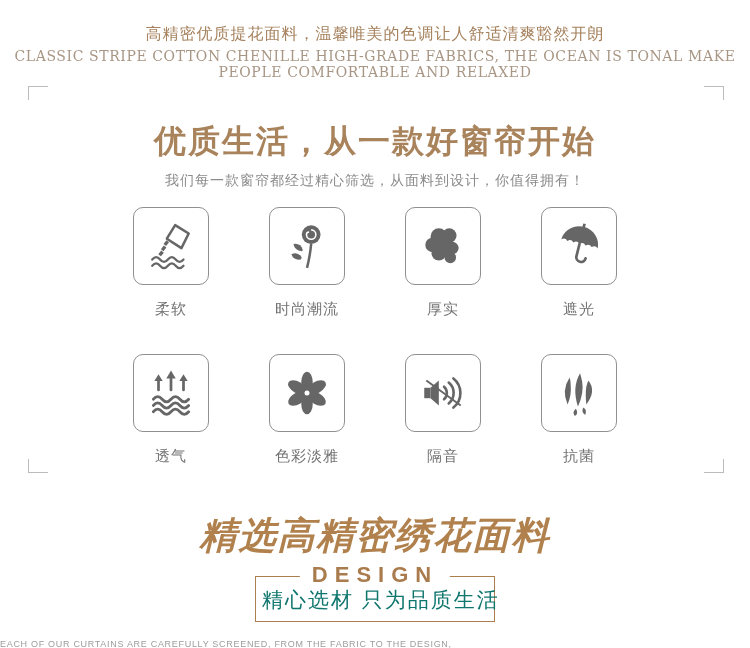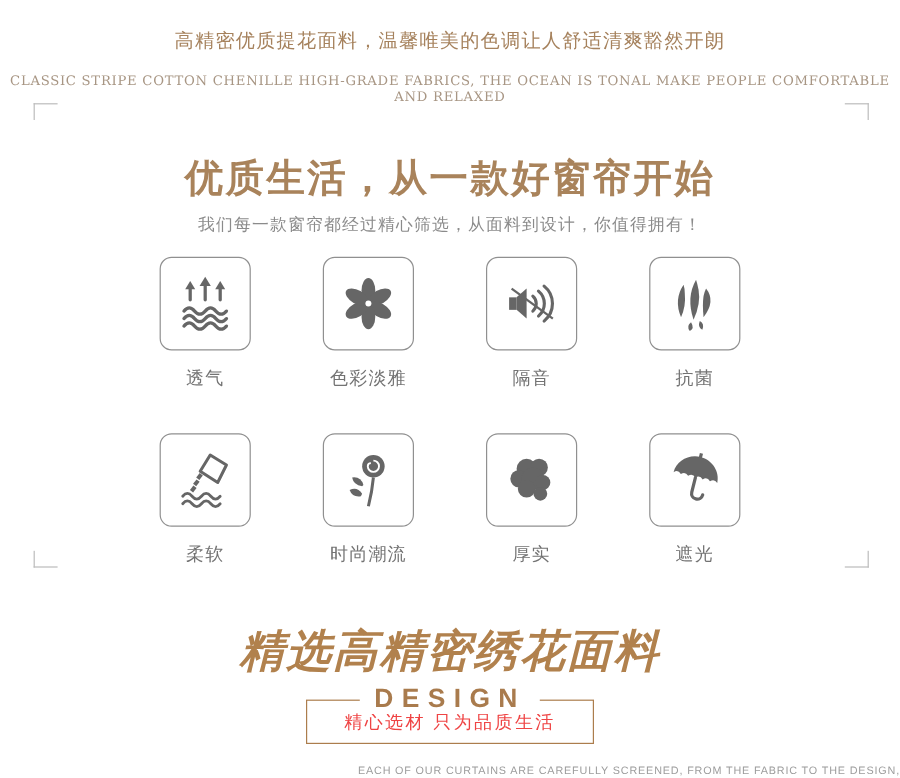--- a/index.html
+++ b/index.html
@@ -12,23 +12,23 @@
     overflow: hidden;
   }
 
   
   .top-header { padding-top: 24px; text-align: center; }
   .top-header .cn {
     font-family: "DejaVu Serif", serif;
     font-size: 16px; color: #a6825d; letter-spacing: 1px;
   }
   .top-header .en {
-    margin-top: 16px;
+    margin-top: 3px;
     font-family: "DejaVu Serif", serif;
-    font-size: 11px; color: #a89684; letter-spacing: 0.6px;
+    font-size: 14px; color: #a89684; letter-spacing: 0.6px;
   }
 
   
   .bracket { position: absolute; width: 20px; height: 14px; }
   .bracket.tl { left: 28px;  top: 86px;  border-left: 1px solid #bcbcbc; border-top: 1px solid #bcbcbc; }
   .bracket.tr { right: 26px; top: 86px;  border-right: 1px solid #bcbcbc; border-top: 1px solid #bcbcbc; }
   .bracket.bl { left: 28px;  top: 459px; border-left: 1px solid #bcbcbc; border-bottom: 1px solid #bcbcbc; }
   .bracket.br { right: 26px; top: 459px; border-right: 1px solid #bcbcbc; border-bottom: 1px solid #bcbcbc; }
 
   
@@ -76,116 +76,44 @@
     text-align: center;
   }
   .design-label {
     position: absolute; top: -15px; left: 50%; transform: translateX(-50%);
     background: #ffffff; padding: 0 12px;
     font-size: 22px; font-weight: bold; color: #a97b4d; letter-spacing: 7px;
     white-space: nowrap;
     text-align: right;
   }
   .design-slogan {
-    font-size: 15px; color: #ef4444; letter-spacing: 2px; white-space: nowrap;
+    font-size: 21px; color: #0f766e; letter-spacing: 2px; white-space: nowrap;
   }
   .footer-caption {
-    margin-top: 17px; text-align: right;
-    font-size: 9px; color: #9c9c9c; letter-spacing: 0.7px; margin-left: 11px;
+    margin-top: 17px; text-align: left;
+    font-size: 9px; color: #9c9c9c; letter-spacing: 0.7px;
   }
 </style>
 </head>
 <body>
 
 <div class="top-header">
   <div class="cn">高精密优质提花面料，温馨唯美的色调让人舒适清爽豁然开朗</div>
   <div class="en">CLASSIC STRIPE COTTON CHENILLE HIGH-GRADE FABRICS, THE OCEAN IS TONAL MAKE PEOPLE COMFORTABLE AND RELAXED</div>
 </div>
 
 <div class="bracket tl"></div>
 <div class="bracket tr"></div>
 <div class="bracket bl"></div>
 <div class="bracket br"></div>
 
 <div class="hero-title">优质生活，从一款好窗帘开始</div>
 <div class="hero-subtitle">我们每一款窗帘都经过精心筛选，从面料到设计，你值得拥有！</div>
 
 <div class="features">
-  <div class="feature-row">
-
-    <div class="feature-cell">
-      <div class="feature-box">
-        <svg viewBox="0 0 48 48">
-          <g stroke="#666666" stroke-width="2.6" fill="none" stroke-linecap="round">
-            <path d="M12 21 V12"></path>
-              <path d="M24 21 V9"></path>
-              <path d="M36 21 V12"></path>
-            <path d="M7 30 q4.25 -5 8.5 0 t8.5 0 t8.5 0 t8.5 0"></path>
-            <path d="M7 36 q4.25 -5 8.5 0 t8.5 0 t8.5 0 t8.5 0"></path>
-            <path d="M7 42 q4.25 -5 8.5 0 t8.5 0 t8.5 0 t8.5 0"></path>
-          </g>
-          <g fill="#666666">
-            <path d="M12 6 L8 12.5 L16 12.5 Z"></path>
-            <path d="M24 2.5 L19.5 10 L28.5 10 Z"></path>
-            <path d="M36 6 L32 12.5 L40 12.5 Z"></path>
-          </g>
-        </svg>
-      </div>
-      <div class="feature-label">透气</div>
-    </div>
-
-    <div class="feature-cell">
-      <div class="feature-box">
-        <svg viewBox="0 0 48 48">
-          <g fill="#666666">
-            <ellipse cx="24" cy="13.5" rx="5.5" ry="10" transform="rotate(0 24 24)"></ellipse>
-            <ellipse cx="24" cy="13.5" rx="5.5" ry="10" transform="rotate(60 24 24)"></ellipse>
-            <ellipse cx="24" cy="13.5" rx="5.5" ry="10" transform="rotate(120 24 24)"></ellipse>
-            <ellipse cx="24" cy="13.5" rx="5.5" ry="10" transform="rotate(180 24 24)"></ellipse>
-            <ellipse cx="24" cy="13.5" rx="5.5" ry="10" transform="rotate(240 24 24)"></ellipse>
-            <ellipse cx="24" cy="13.5" rx="5.5" ry="10" transform="rotate(300 24 24)"></ellipse>
-          </g>
-          <circle cx="24" cy="24" r="2.4" fill="#ffffff"></circle>
-        </svg>
-      </div>
-      <div class="feature-label">色彩淡雅</div>
-    </div>
-
-    <div class="feature-cell">
-      <div class="feature-box">
-        <svg viewBox="0 0 48 48">
-          <g fill="#666666">
-            <rect x="6" y="19" width="6" height="10"></rect>
-            <polygon points="12,19 20,12 20,36 12,29"></polygon>
-          </g>
-          <g stroke="#666666" stroke-width="2.5" fill="none" stroke-linecap="round">
-            <path d="M25 18 a8 8 0 0 1 0 12"></path>
-            <path d="M29.5 14 a13 13 0 0 1 0 20"></path>
-            <path d="M34 10 a18 18 0 0 1 0 28"></path>
-          </g>
-          <line x1="8" y1="12" x2="41" y2="36" stroke="#666666" stroke-width="1.8"></line>
-        </svg>
-      </div>
-      <div class="feature-label">隔音</div>
-    </div>
-
-    <div class="feature-cell">
-      <div class="feature-box">
-        <svg viewBox="0 0 48 48" fill="#666666">
-          <path d="M15 9 Q7 21 13 35 Q17 26 16 16 Q16 12 15 9 Z"></path>
-          <path d="M25 5 Q17 19 23 37 Q29 24 27 13 Q26 8 25 5 Z"></path>
-          <path d="M33 12 Q41 22 31 35 Q30 25 31 18 Q32 14 33 12 Z"></path>
-          <path d="M21 39 Q17 42 20 46 Q24 44 21 39 Z"></path>
-          <path d="M28 38 Q32 40 30 45 Q26 43 28 38 Z"></path>
-        </svg>
-      </div>
-      <div class="feature-label">抗菌</div>
-    </div>
-
-  </div>
   <div class="feature-row">
 
     <div class="feature-cell">
       <div class="feature-box">
         <svg viewBox="0 0 48 48">
           <path d="M28 4 L41 12 L34 26 L20 17 Z" stroke="#666666" stroke-width="2.4" fill="none" stroke-linejoin="round"></path>
           <g fill="#666666">
             <rect x="18" y="19" width="3.2" height="4.5" transform="rotate(38 19.6 21)"></rect>
             <rect x="15.5" y="24" width="3.2" height="4.5" transform="rotate(38 17 26)"></rect>
             <rect x="13" y="29" width="3.2" height="4.5" transform="rotate(38 14.6 31)"></rect>
@@ -234,20 +162,92 @@
             <path d="M24 5 C14 5 6 13 6 22 Q9 19 12 22 Q15 19 18 22 Q21 19 24 22 Q27 19 30 22 Q33 19 36 22 Q39 19 42 22 C42 13 34 5 24 5 Z" fill="#666666"></path>
             <path d="M24 22 V34 a4.5 4.5 0 0 0 9 0" stroke="#666666" stroke-width="2.6" fill="none" stroke-linecap="round"></path>
             <line x1="24" y1="2" x2="24" y2="6" stroke="#666666" stroke-width="2.6"></line>
           </g>
         </svg>
       </div>
       <div class="feature-label">遮光</div>
     </div>
 
   </div>
+  <div class="feature-row">
+
+    <div class="feature-cell">
+      <div class="feature-box">
+        <svg viewBox="0 0 48 48">
+          <g stroke="#666666" stroke-width="2.6" fill="none" stroke-linecap="round">
+            <path d="M12 21 V12"></path>
+              <path d="M24 21 V9"></path>
+              <path d="M36 21 V12"></path>
+            <path d="M7 30 q4.25 -5 8.5 0 t8.5 0 t8.5 0 t8.5 0"></path>
+            <path d="M7 36 q4.25 -5 8.5 0 t8.5 0 t8.5 0 t8.5 0"></path>
+            <path d="M7 42 q4.25 -5 8.5 0 t8.5 0 t8.5 0 t8.5 0"></path>
+          </g>
+          <g fill="#666666">
+            <path d="M12 6 L8 12.5 L16 12.5 Z"></path>
+            <path d="M24 2.5 L19.5 10 L28.5 10 Z"></path>
+            <path d="M36 6 L32 12.5 L40 12.5 Z"></path>
+          </g>
+        </svg>
+      </div>
+      <div class="feature-label">透气</div>
+    </div>
+
+    <div class="feature-cell">
+      <div class="feature-box">
+        <svg viewBox="0 0 48 48">
+          <g fill="#666666">
+            <ellipse cx="24" cy="13.5" rx="5.5" ry="10" transform="rotate(0 24 24)"></ellipse>
+            <ellipse cx="24" cy="13.5" rx="5.5" ry="10" transform="rotate(60 24 24)"></ellipse>
+            <ellipse cx="24" cy="13.5" rx="5.5" ry="10" transform="rotate(120 24 24)"></ellipse>
+            <ellipse cx="24" cy="13.5" rx="5.5" ry="10" transform="rotate(180 24 24)"></ellipse>
+            <ellipse cx="24" cy="13.5" rx="5.5" ry="10" transform="rotate(240 24 24)"></ellipse>
+            <ellipse cx="24" cy="13.5" rx="5.5" ry="10" transform="rotate(300 24 24)"></ellipse>
+          </g>
+          <circle cx="24" cy="24" r="2.4" fill="#ffffff"></circle>
+        </svg>
+      </div>
+      <div class="feature-label">色彩淡雅</div>
+    </div>
+
+    <div class="feature-cell">
+      <div class="feature-box">
+        <svg viewBox="0 0 48 48">
+          <g fill="#666666">
+            <rect x="6" y="19" width="6" height="10"></rect>
+            <polygon points="12,19 20,12 20,36 12,29"></polygon>
+          </g>
+          <g stroke="#666666" stroke-width="2.5" fill="none" stroke-linecap="round">
+            <path d="M25 18 a8 8 0 0 1 0 12"></path>
+            <path d="M29.5 14 a13 13 0 0 1 0 20"></path>
+            <path d="M34 10 a18 18 0 0 1 0 28"></path>
+          </g>
+          <line x1="8" y1="12" x2="41" y2="36" stroke="#666666" stroke-width="1.8"></line>
+        </svg>
+      </div>
+      <div class="feature-label">隔音</div>
+    </div>
+
+    <div class="feature-cell">
+      <div class="feature-box">
+        <svg viewBox="0 0 48 48" fill="#666666">
+          <path d="M15 9 Q7 21 13 35 Q17 26 16 16 Q16 12 15 9 Z"></path>
+          <path d="M25 5 Q17 19 23 37 Q29 24 27 13 Q26 8 25 5 Z"></path>
+          <path d="M33 12 Q41 22 31 35 Q30 25 31 18 Q32 14 33 12 Z"></path>
+          <path d="M21 39 Q17 42 20 46 Q24 44 21 39 Z"></path>
+          <path d="M28 38 Q32 40 30 45 Q26 43 28 38 Z"></path>
+        </svg>
+      </div>
+      <div class="feature-label">抗菌</div>
+    </div>
+
+  </div>
 </div>
 
 <div class="footer-heading">精选高精密绣花面料</div>
 
 <div class="design-box">
   <div class="design-label">DESIGN</div>
   <div class="design-slogan">精心选材 只为品质生活</div>
 </div>
 
 <div class="footer-caption">EACH OF OUR CURTAINS ARE CAREFULLY SCREENED, FROM THE FABRIC TO THE DESIGN,</div>

